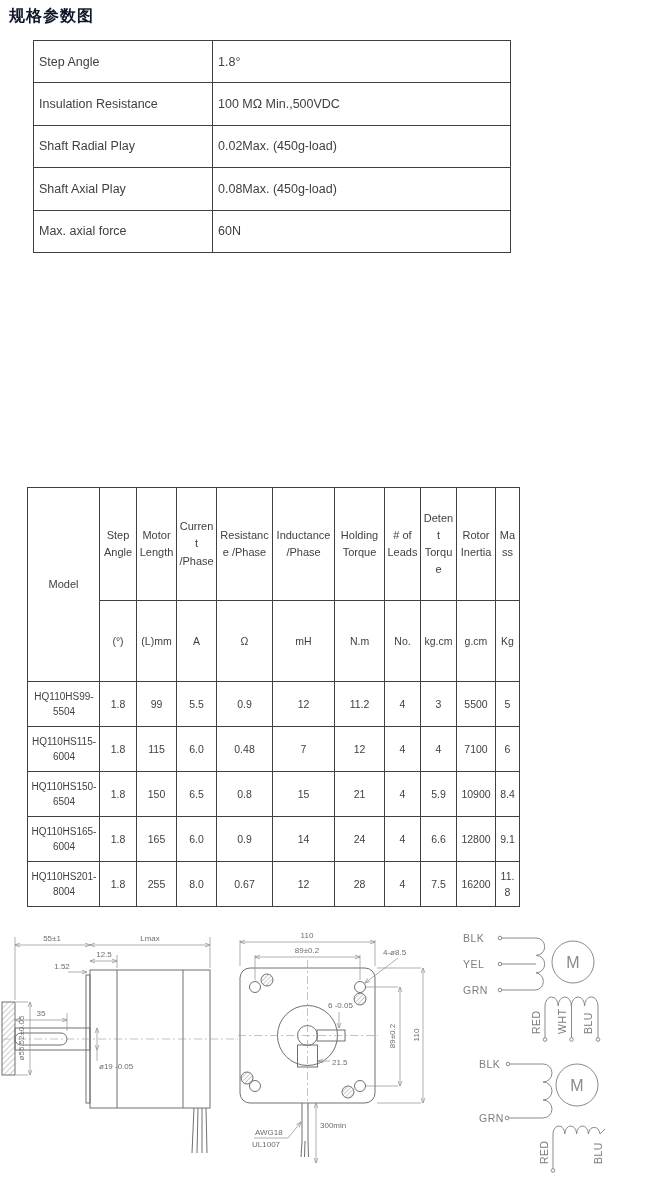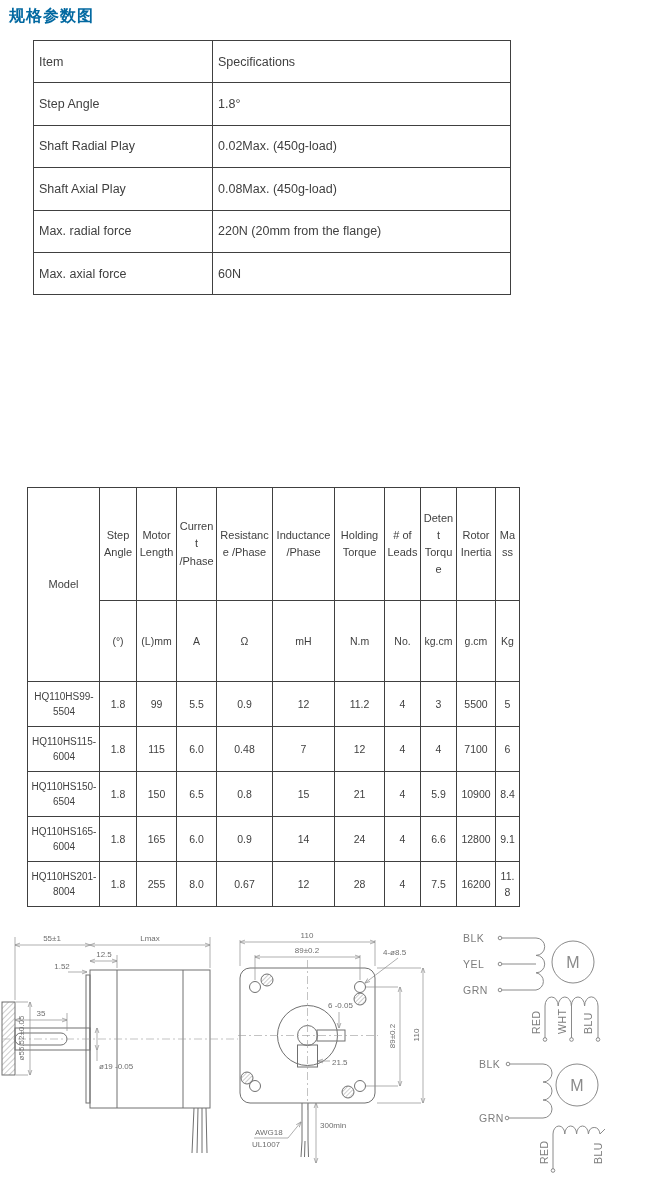--- a/index.html
+++ b/index.html
@@ -1,18 +1,18 @@
 <!DOCTYPE html>
 <html><head>
 <meta charset="utf-8">
 <style>
   html,body{margin:0;padding:0;background:#ffffff;}
   .page{position:relative;width:646px;height:1204px;background:#ffffff;overflow:hidden;
         font-family:"Liberation Sans","DejaVu Sans",sans-serif;color:#3f3f3f;}
-  .title{position:absolute;left:9px;top:6px;font-size:16px;font-weight:bold;color:#0369a1;letter-spacing:1px;}
+  .title{position:absolute;left:9px;top:6px;font-size:16px;font-weight:bold;color:#0f172a;letter-spacing:1px;}
   table{border-collapse:collapse;table-layout:fixed;}
   
   .t1{position:absolute;left:33px;top:40px;width:478px;}
   .t1 td{border:1px solid #404040;height:41.4px;padding:0 5px;font-size:12.5px;vertical-align:middle;
          white-space:nowrap;overflow:hidden;}
   .t1 .c1{width:168px;}
   
   .t2{position:absolute;left:27px;top:487px;width:492px;}
   .t2 td{border:1px solid #404040;text-align:center;vertical-align:middle;padding:1px 2px;
          font-size:10.5px;overflow-wrap:break-word;line-height:1.55;}
@@ -29,38 +29,34 @@
 </head>
 <body>
 
 <div class="page">
 
   <div class="title">规格参数图</div>
 
   <table class="t1">
     <tbody>
       <tr>
-        <td class="c1">Item</td>
-        <td>Specifications</td>
-      </tr>
-      <tr>
         <td class="c1">Step Angle</td>
         <td>1.8°</td>
       </tr>
       <tr>
+        <td class="c1">Insulation Resistance</td>
+        <td>100 MΩ Min.,500VDC</td>
+      </tr>
+      <tr>
         <td class="c1">Shaft Radial Play</td>
         <td>0.02Max. (450g-load)</td>
       </tr>
       <tr>
         <td class="c1">Shaft Axial Play</td>
         <td>0.08Max. (450g-load)</td>
-      </tr>
-      <tr>
-        <td class="c1">Max. radial force</td>
-        <td>220N (20mm from the flange)</td>
       </tr>
       <tr>
         <td class="c1">Max. axial force</td>
         <td>60N</td>
       </tr>
     </tbody>
   </table>
 
   <table class="t2">
     <colgroup>

